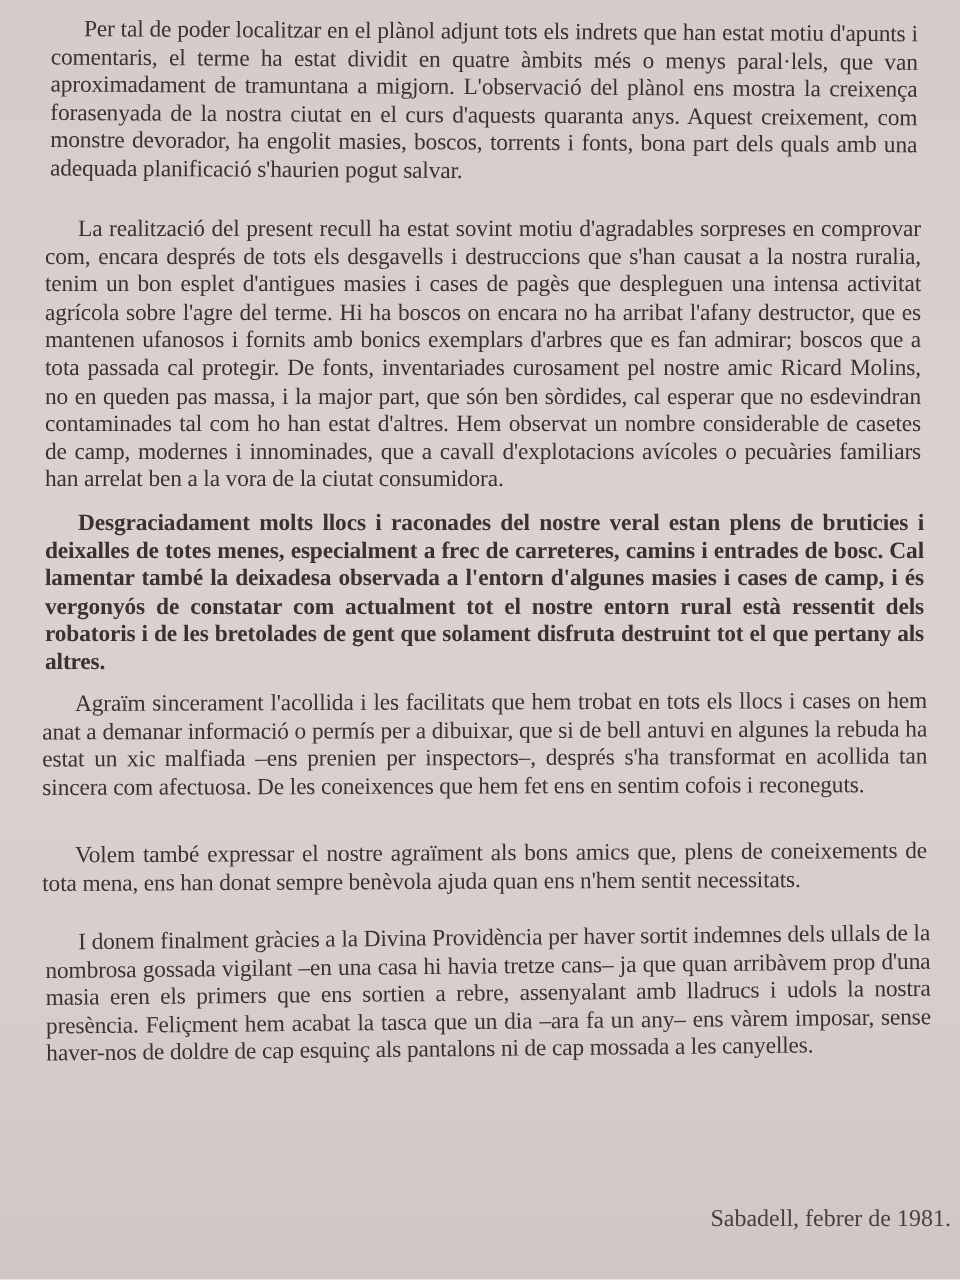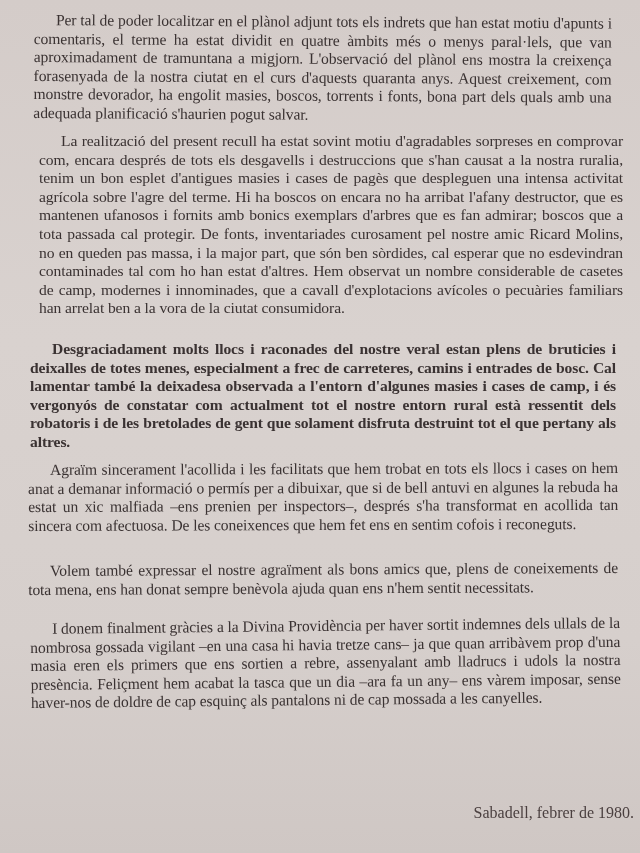--- a/index.html
+++ b/index.html
@@ -27,21 +27,21 @@
       left: 33px;
       width: 582px;
       font-size: 15.6px;
       line-height: 18.6px;
       text-align: justify;
       text-indent: 22px;
       margin: 0;
       letter-spacing: -0.1px;
     }
     #p1 { top: 11px; left: 34px; width: 578px; transform: rotate(0.35deg); transform-origin: left top; }
-    #p2 { top: 132px; left: 30px; width: 584px; margin-left: 9px; }
+    #p2 { top: 144px; left: 30px; width: 584px; }
     #p3 { top: 340px; left: 30px; width: 586px; font-weight: bold; }
     #p4 { top: 461px; left: 28px; width: 590px; transform: rotate(-0.2deg); transform-origin: left top; }
     #p5 { top: 562px; left: 28px; width: 590px; transform: rotate(-0.3deg); transform-origin: left top; }
     #p6 { top: 620px; left: 30px; width: 590px; transform: rotate(-0.6deg); transform-origin: left top; }
     .signature {
       position: absolute;
       top: 804px;
       right: 6px;
       font-size: 16px;
       color: #4a3f3f;
@@ -51,14 +51,14 @@
 </head>
 <body>
 
 <div class="page">
   <p class="para" id="p1">Per tal de poder localitzar en el plànol adjunt tots els indrets que han estat motiu d'apunts i comentaris, el terme ha estat dividit en quatre àmbits més o menys paral·lels, que van aproximadament de tramuntana a migjorn. L'observació del plànol ens mostra la creixença forasenyada de la nostra ciutat en el curs d'aquests quaranta anys. Aquest creixement, com monstre devorador, ha engolit masies, boscos, torrents i fonts, bona part dels quals amb una adequada planificació s'haurien pogut salvar.</p>
   <p class="para" id="p2">La realització del present recull ha estat sovint motiu d'agradables sorpreses en comprovar com, encara després de tots els desgavells i destruccions que s'han causat a la nostra ruralia, tenim un bon esplet d'antigues masies i cases de pagès que despleguen una intensa activitat agrícola sobre l'agre del terme. Hi ha boscos on encara no ha arribat l'afany destructor, que es mantenen ufanosos i fornits amb bonics exemplars d'arbres que es fan admirar; boscos que a tota passada cal protegir. De fonts, inventariades curosament pel nostre amic Ricard Molins, no en queden pas massa, i la major part, que són ben sòrdides, cal esperar que no esdevindran contaminades tal com ho han estat d'altres. Hem observat un nombre considerable de casetes de camp, modernes i innominades, que a cavall d'explotacions avícoles o pecuàries familiars han arrelat ben a la vora de la ciutat consumidora.</p>
   <p class="para" id="p3">Desgraciadament molts llocs i raconades del nostre veral estan plens de bruticies i deixalles de totes menes, especialment a frec de carreteres, camins i entrades de bosc. Cal lamentar també la deixadesa observada a l'entorn d'algunes masies i cases de camp, i és vergonyós de constatar com actualment tot el nostre entorn rural està ressentit dels robatoris i de les bretolades de gent que solament disfruta destruint tot el que pertany als altres.</p>
   <p class="para" id="p4">Agraïm sincerament l'acollida i les facilitats que hem trobat en tots els llocs i cases on hem anat a demanar informació o permís per a dibuixar, que si de bell antuvi en algunes la rebuda ha estat un xic malfiada –ens prenien per inspectors–, després s'ha transformat en acollida tan sincera com afectuosa. De les coneixences que hem fet ens en sentim cofois i reconeguts.</p>
   <p class="para" id="p5">Volem també expressar el nostre agraïment als bons amics que, plens de coneixements de tota mena, ens han donat sempre benèvola ajuda quan ens n'hem sentit necessitats.</p>
   <p class="para" id="p6">I donem finalment gràcies a la Divina Providència per haver sortit indemnes dels ullals de la nombrosa gossada vigilant –en una casa hi havia tretze cans– ja que quan arribàvem prop d'una masia eren els primers que ens sortien a rebre, assenyalant amb lladrucs i udols la nostra presència. Feliçment hem acabat la tasca que un dia –ara fa un any– ens vàrem imposar, sense haver-nos de doldre de cap esquinç als pantalons ni de cap mossada a les canyelles.</p>
-  <p class="signature">Sabadell, febrer de 1980.</p>
+  <p class="signature">Sabadell, febrer de 1981.</p>
 </div>
 
 </body></html>

